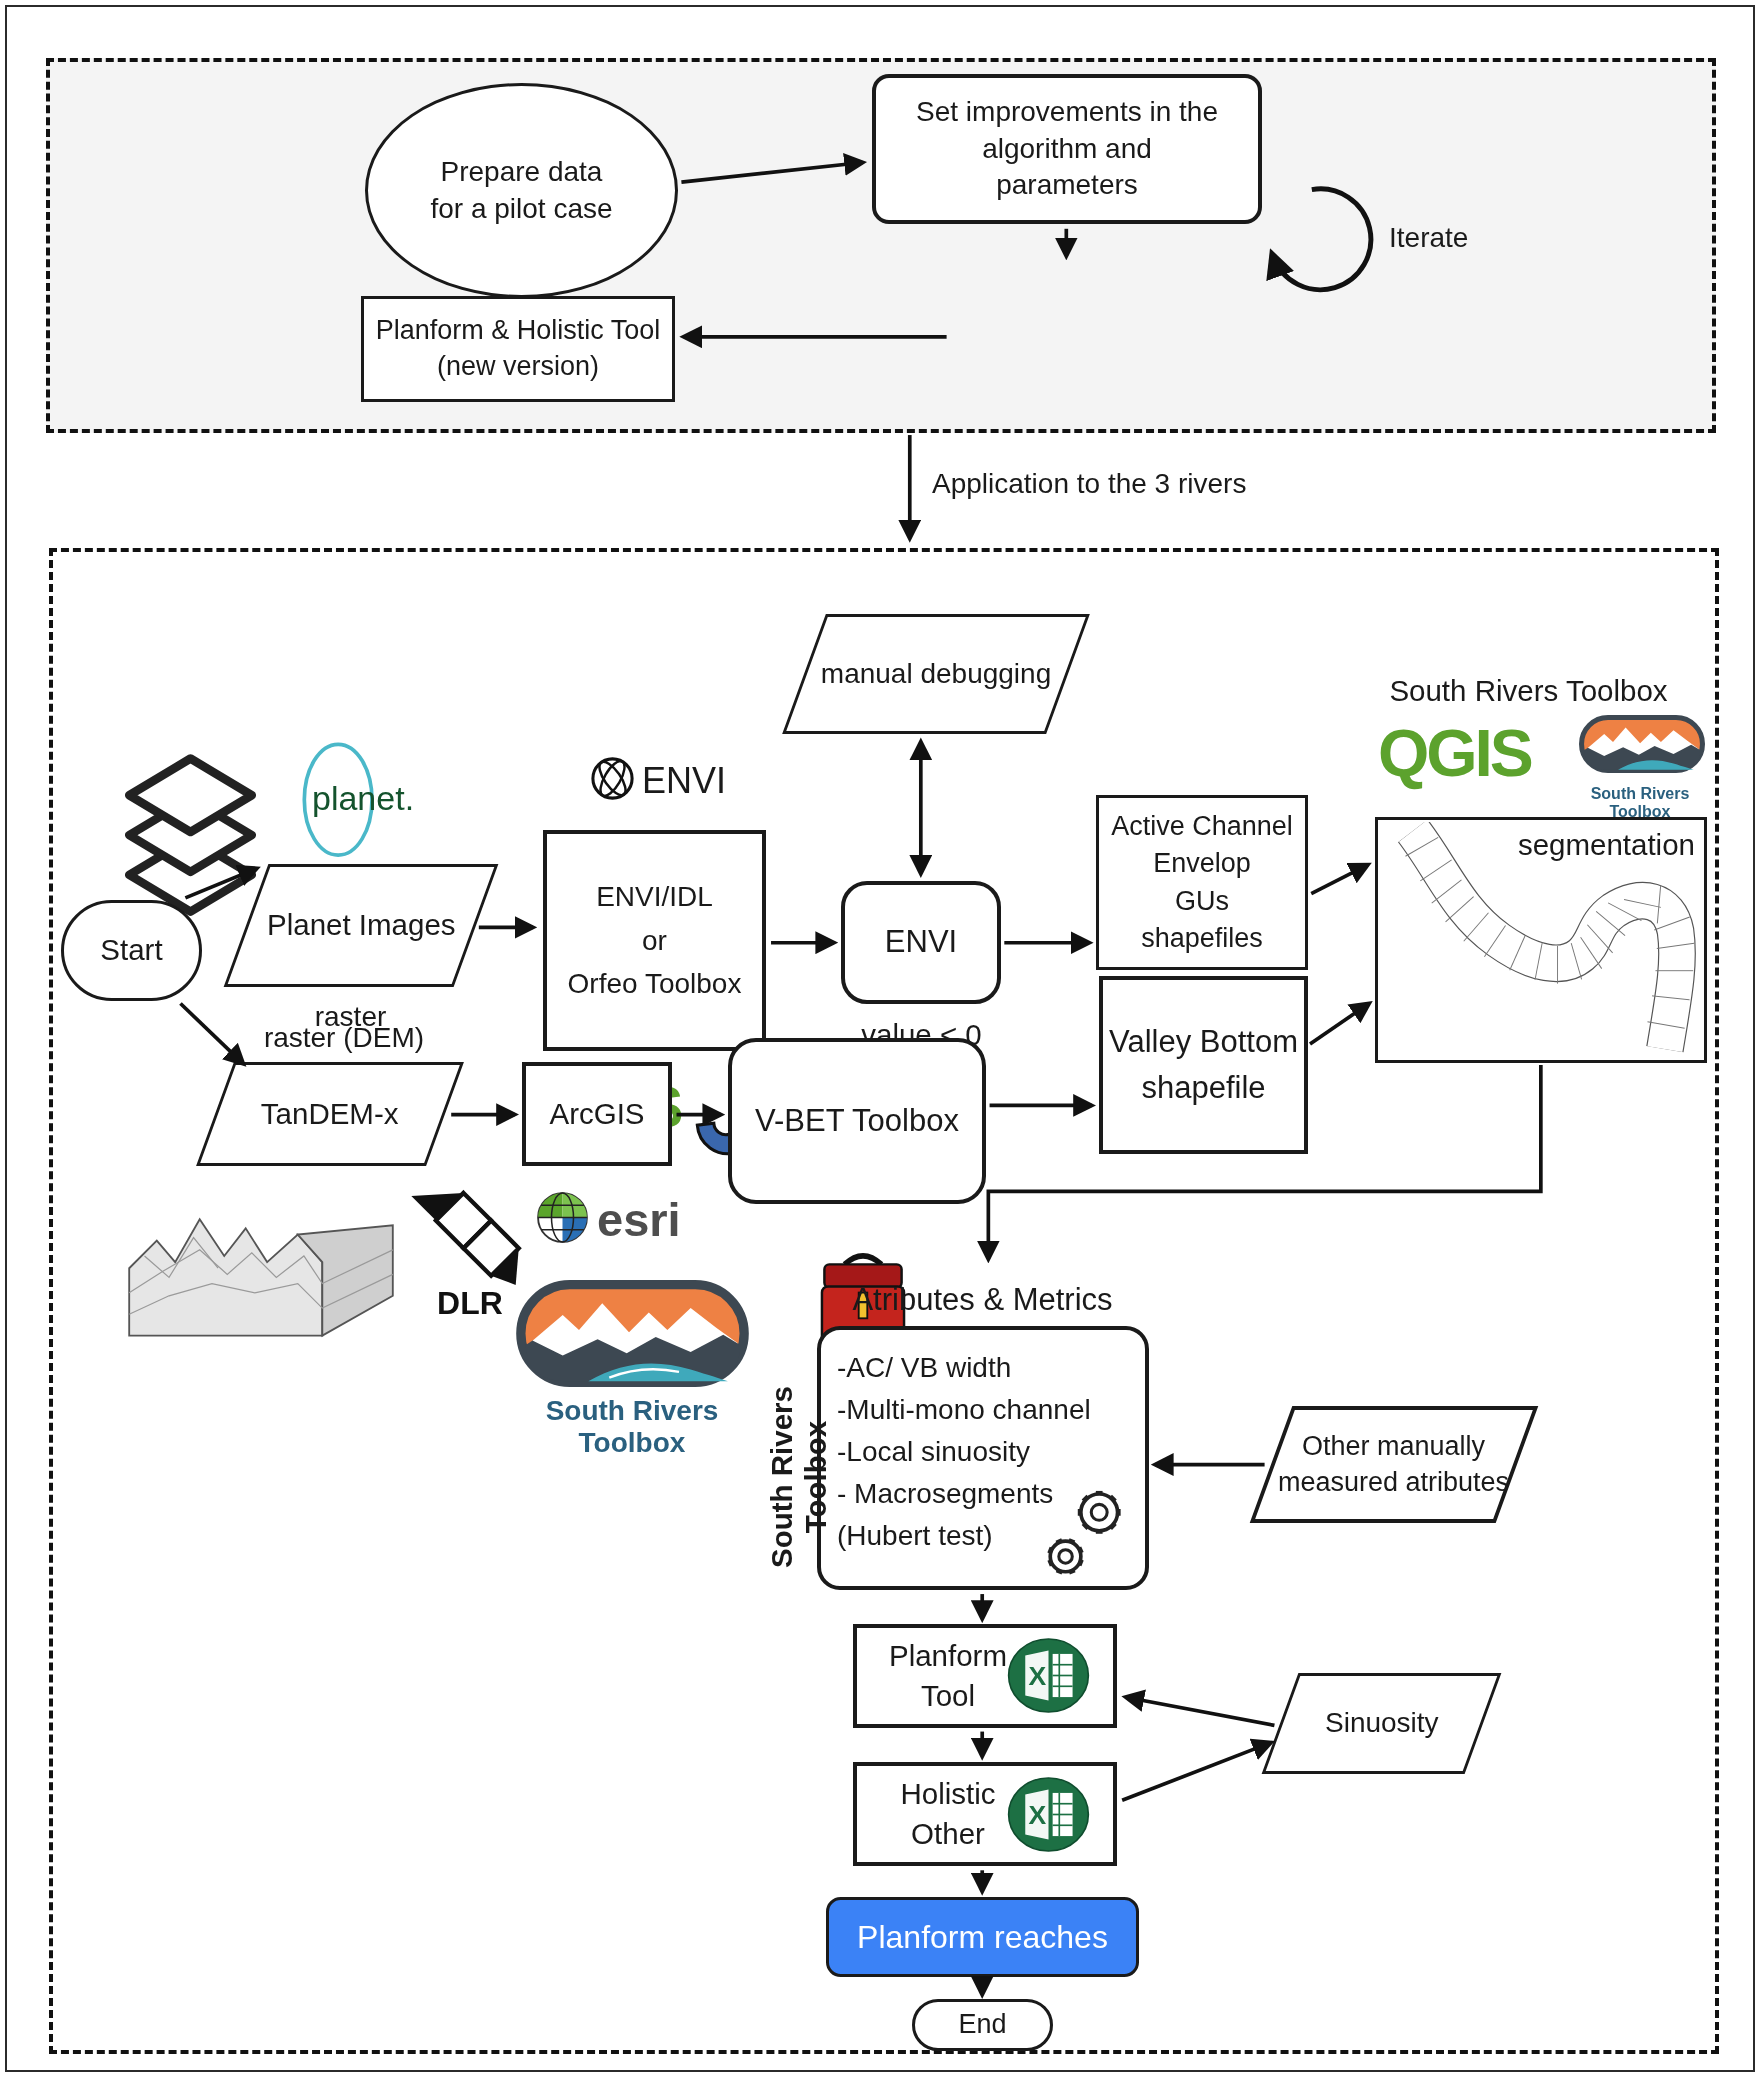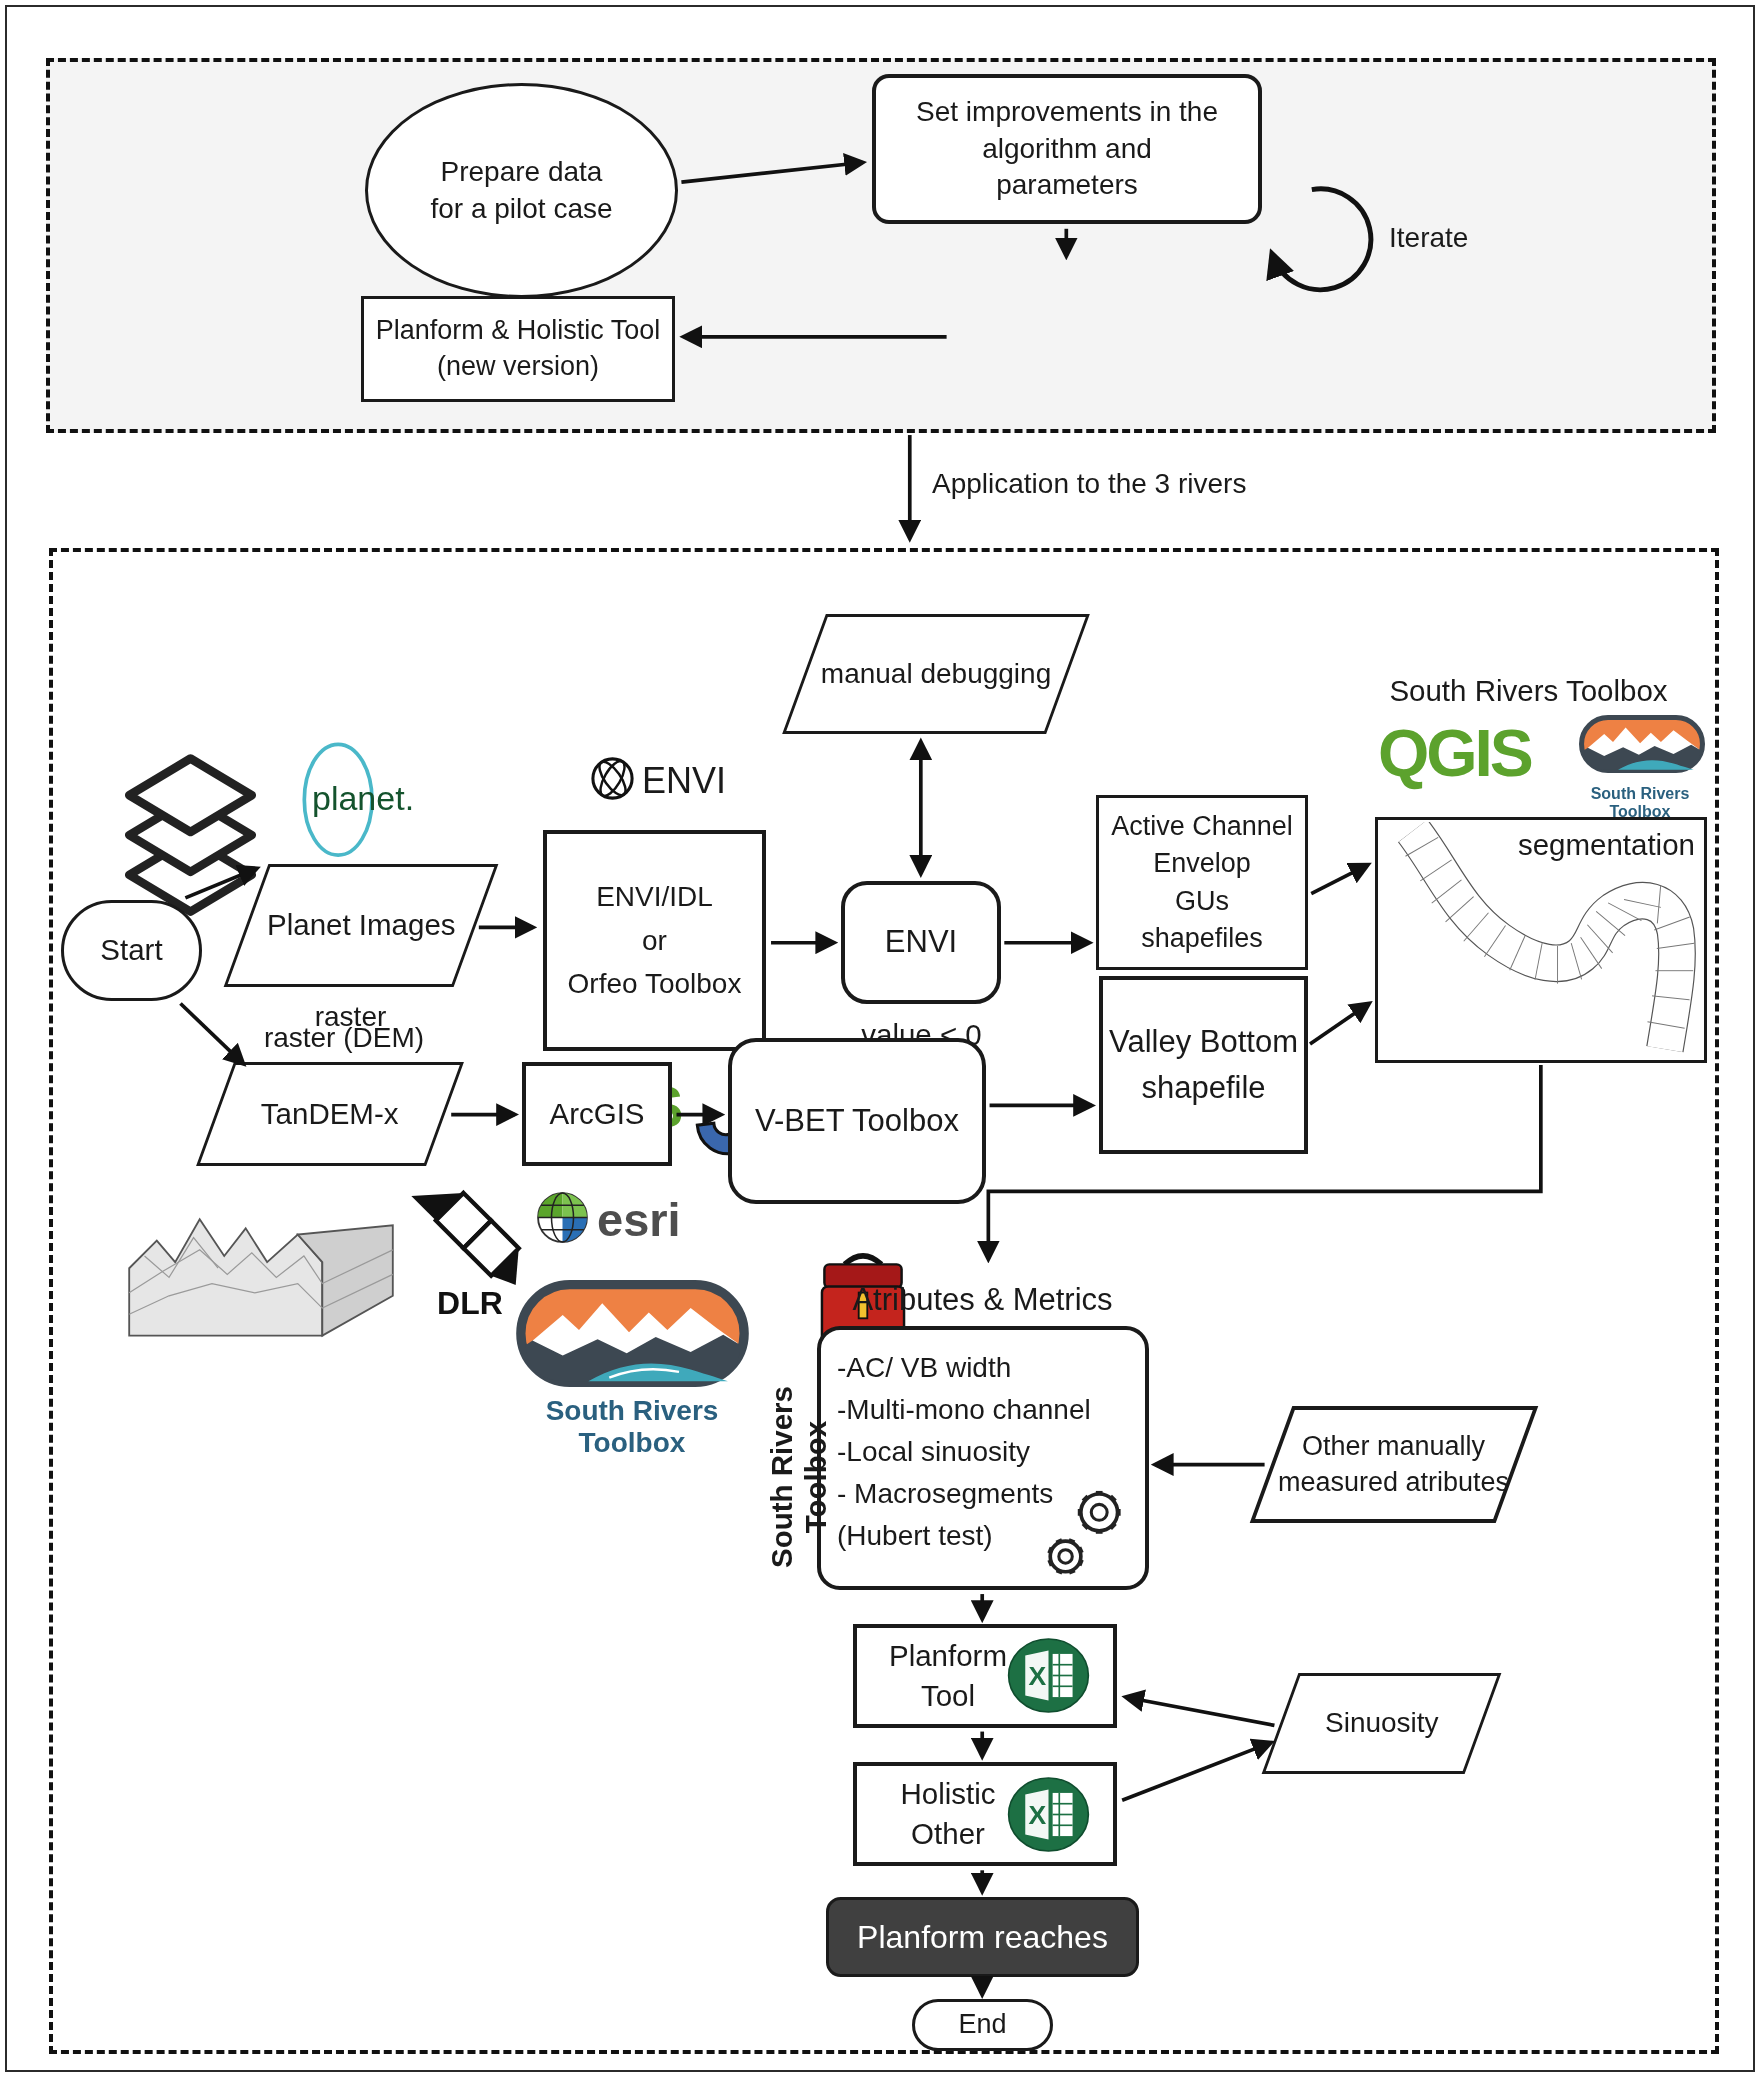--- a/index.html
+++ b/index.html
@@ -329,21 +329,21 @@
           <line x1="63" y1="24" x2="63" y2="76"></line>
       </g>
     </svg>
   </span>
 
   <div class="node para" style="left:1280px;top:1673px;width:203px;height:101px;font-size:28px;">
     <span>Sinuosity</span>
   </div>
 
   <div class="node" style="left:826px;top:1897px;width:313px;height:80px;border-radius:14.7px;border-width:3.1px;
-              background:#404040;color:#fff;font-size:32px;">
+              background:#3b82f6;color:#fff;font-size:32px;">
     <span>Planform reaches</span>
   </div>
 
   <div class="node" style="left:912px;top:1999px;width:141px;height:52px;border-radius:28px;font-size:27px;">
     <span>End</span>
   </div>
 
   <svg id="wires" width="1760" height="2077" viewBox="0 0 2867 3382">
     <defs>
       <marker id="ah" viewBox="0 0 10 10" refX="8" refY="5" markerWidth="6.2" markerHeight="6.2" orient="auto-start-reverse">

